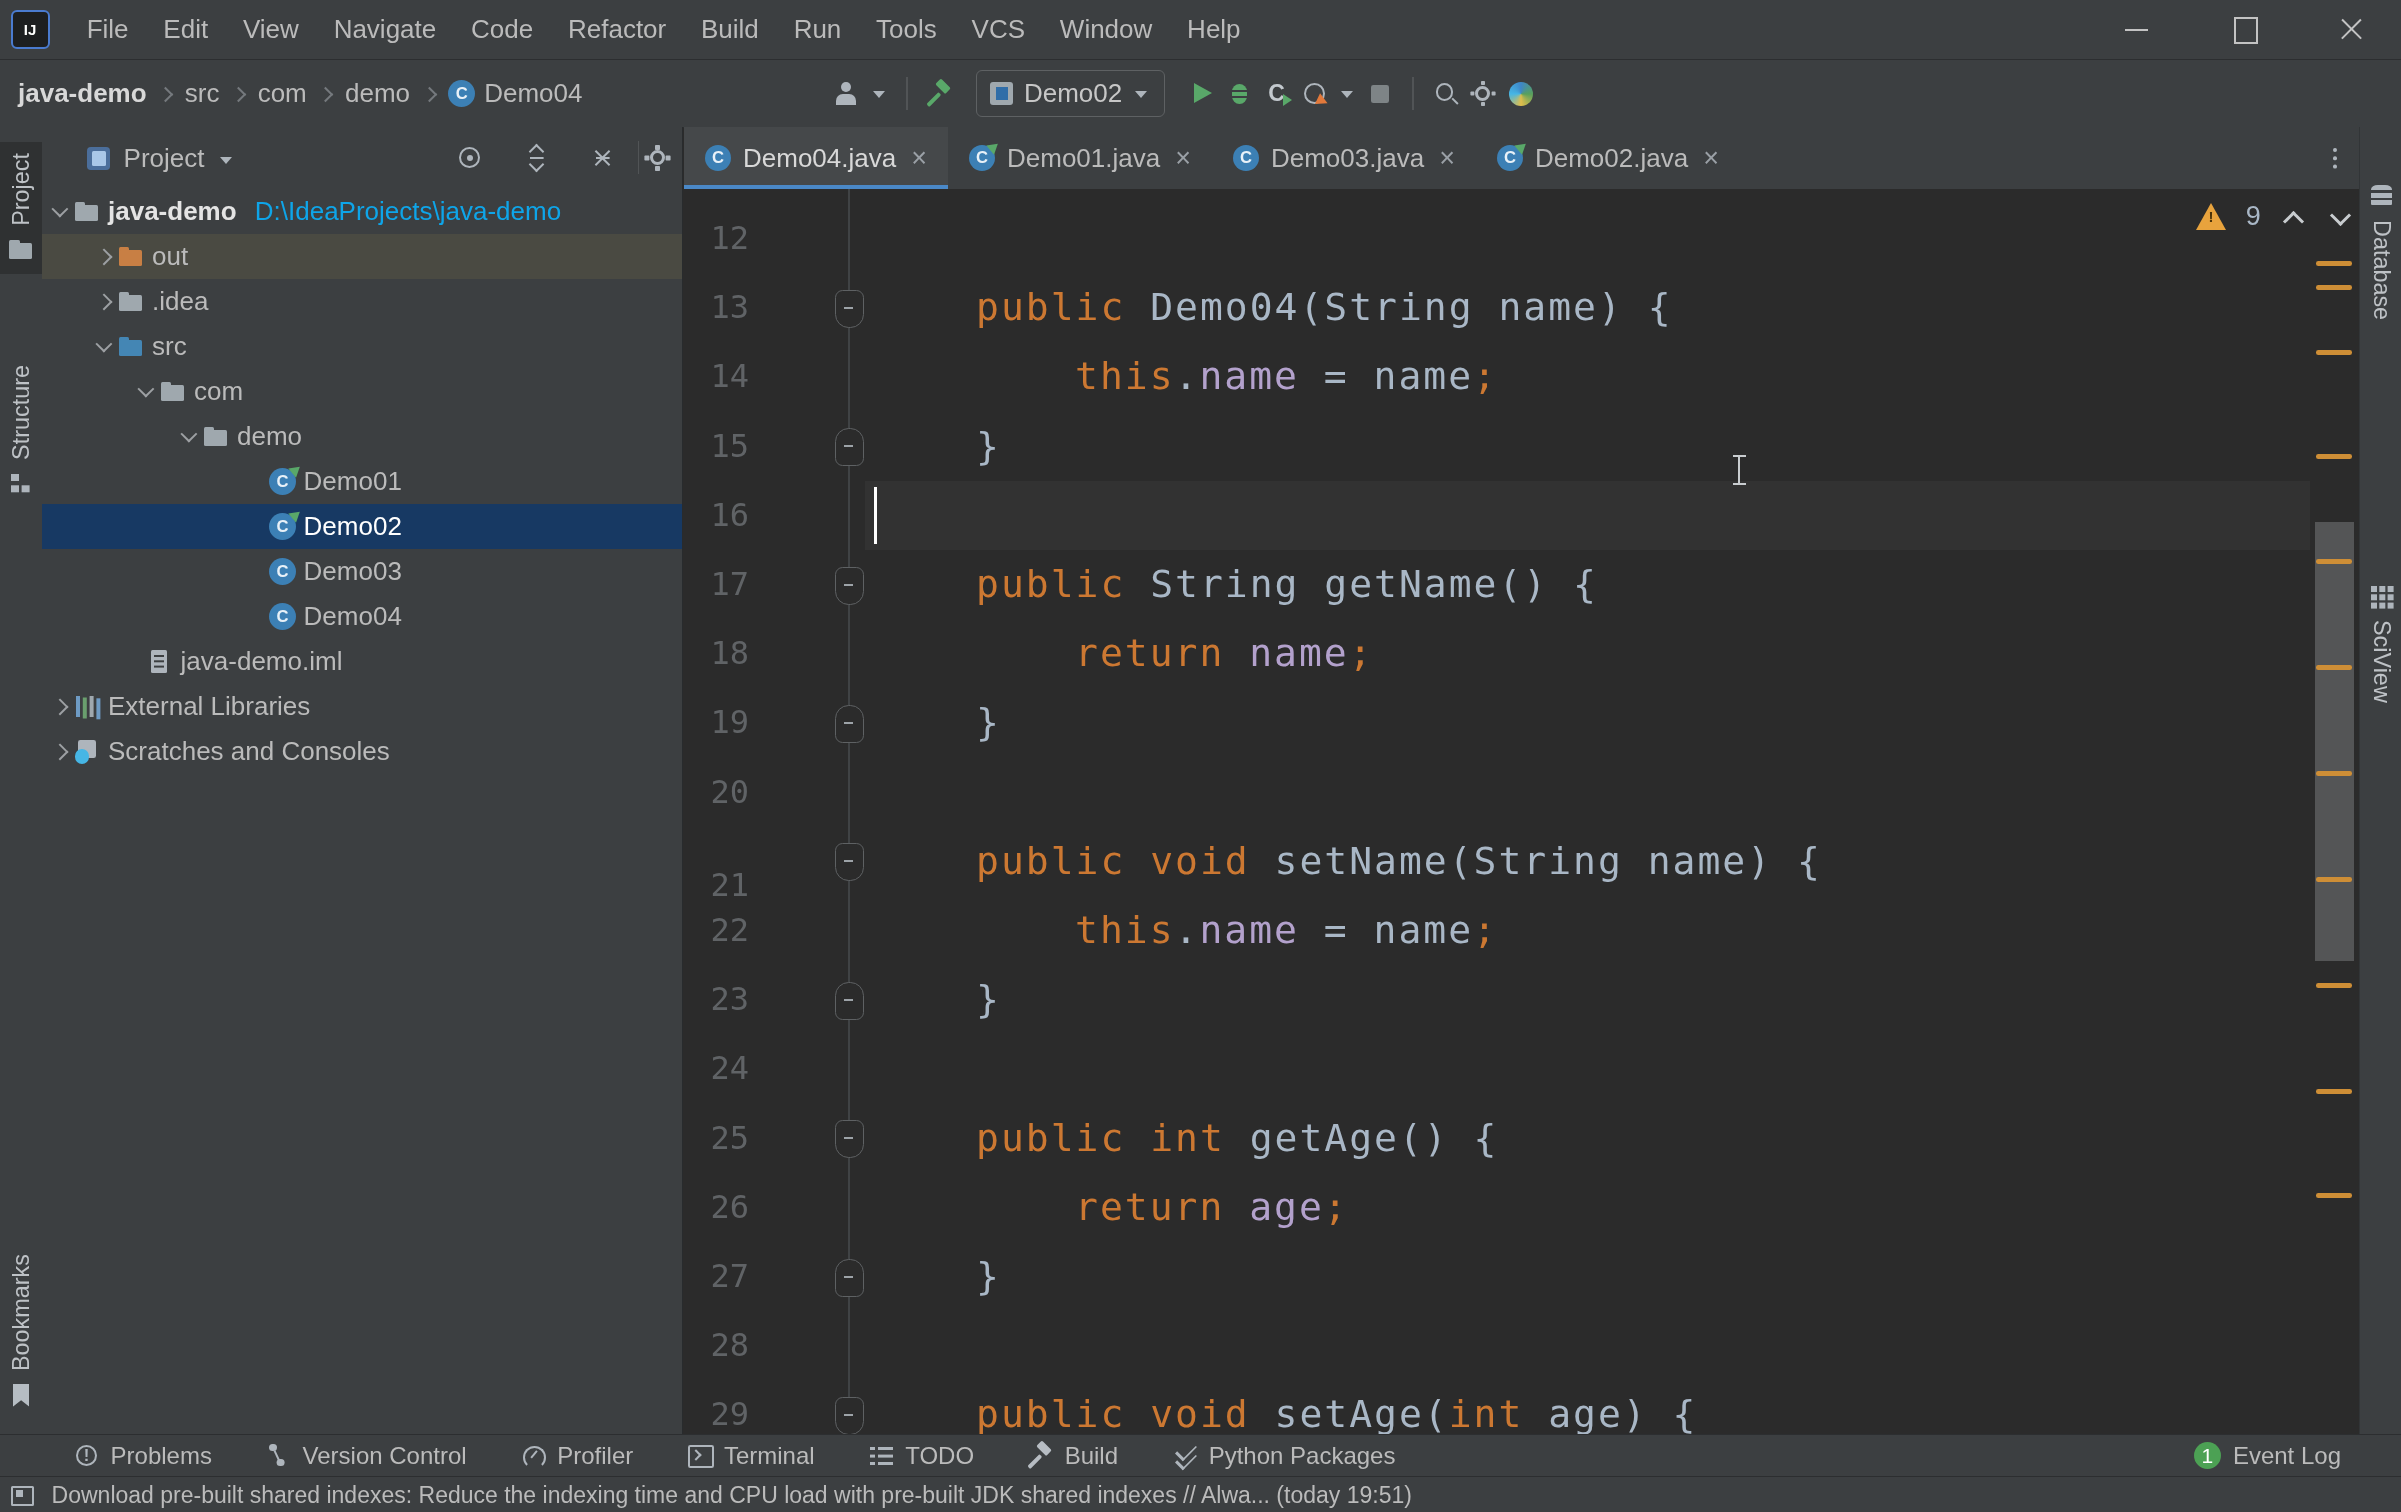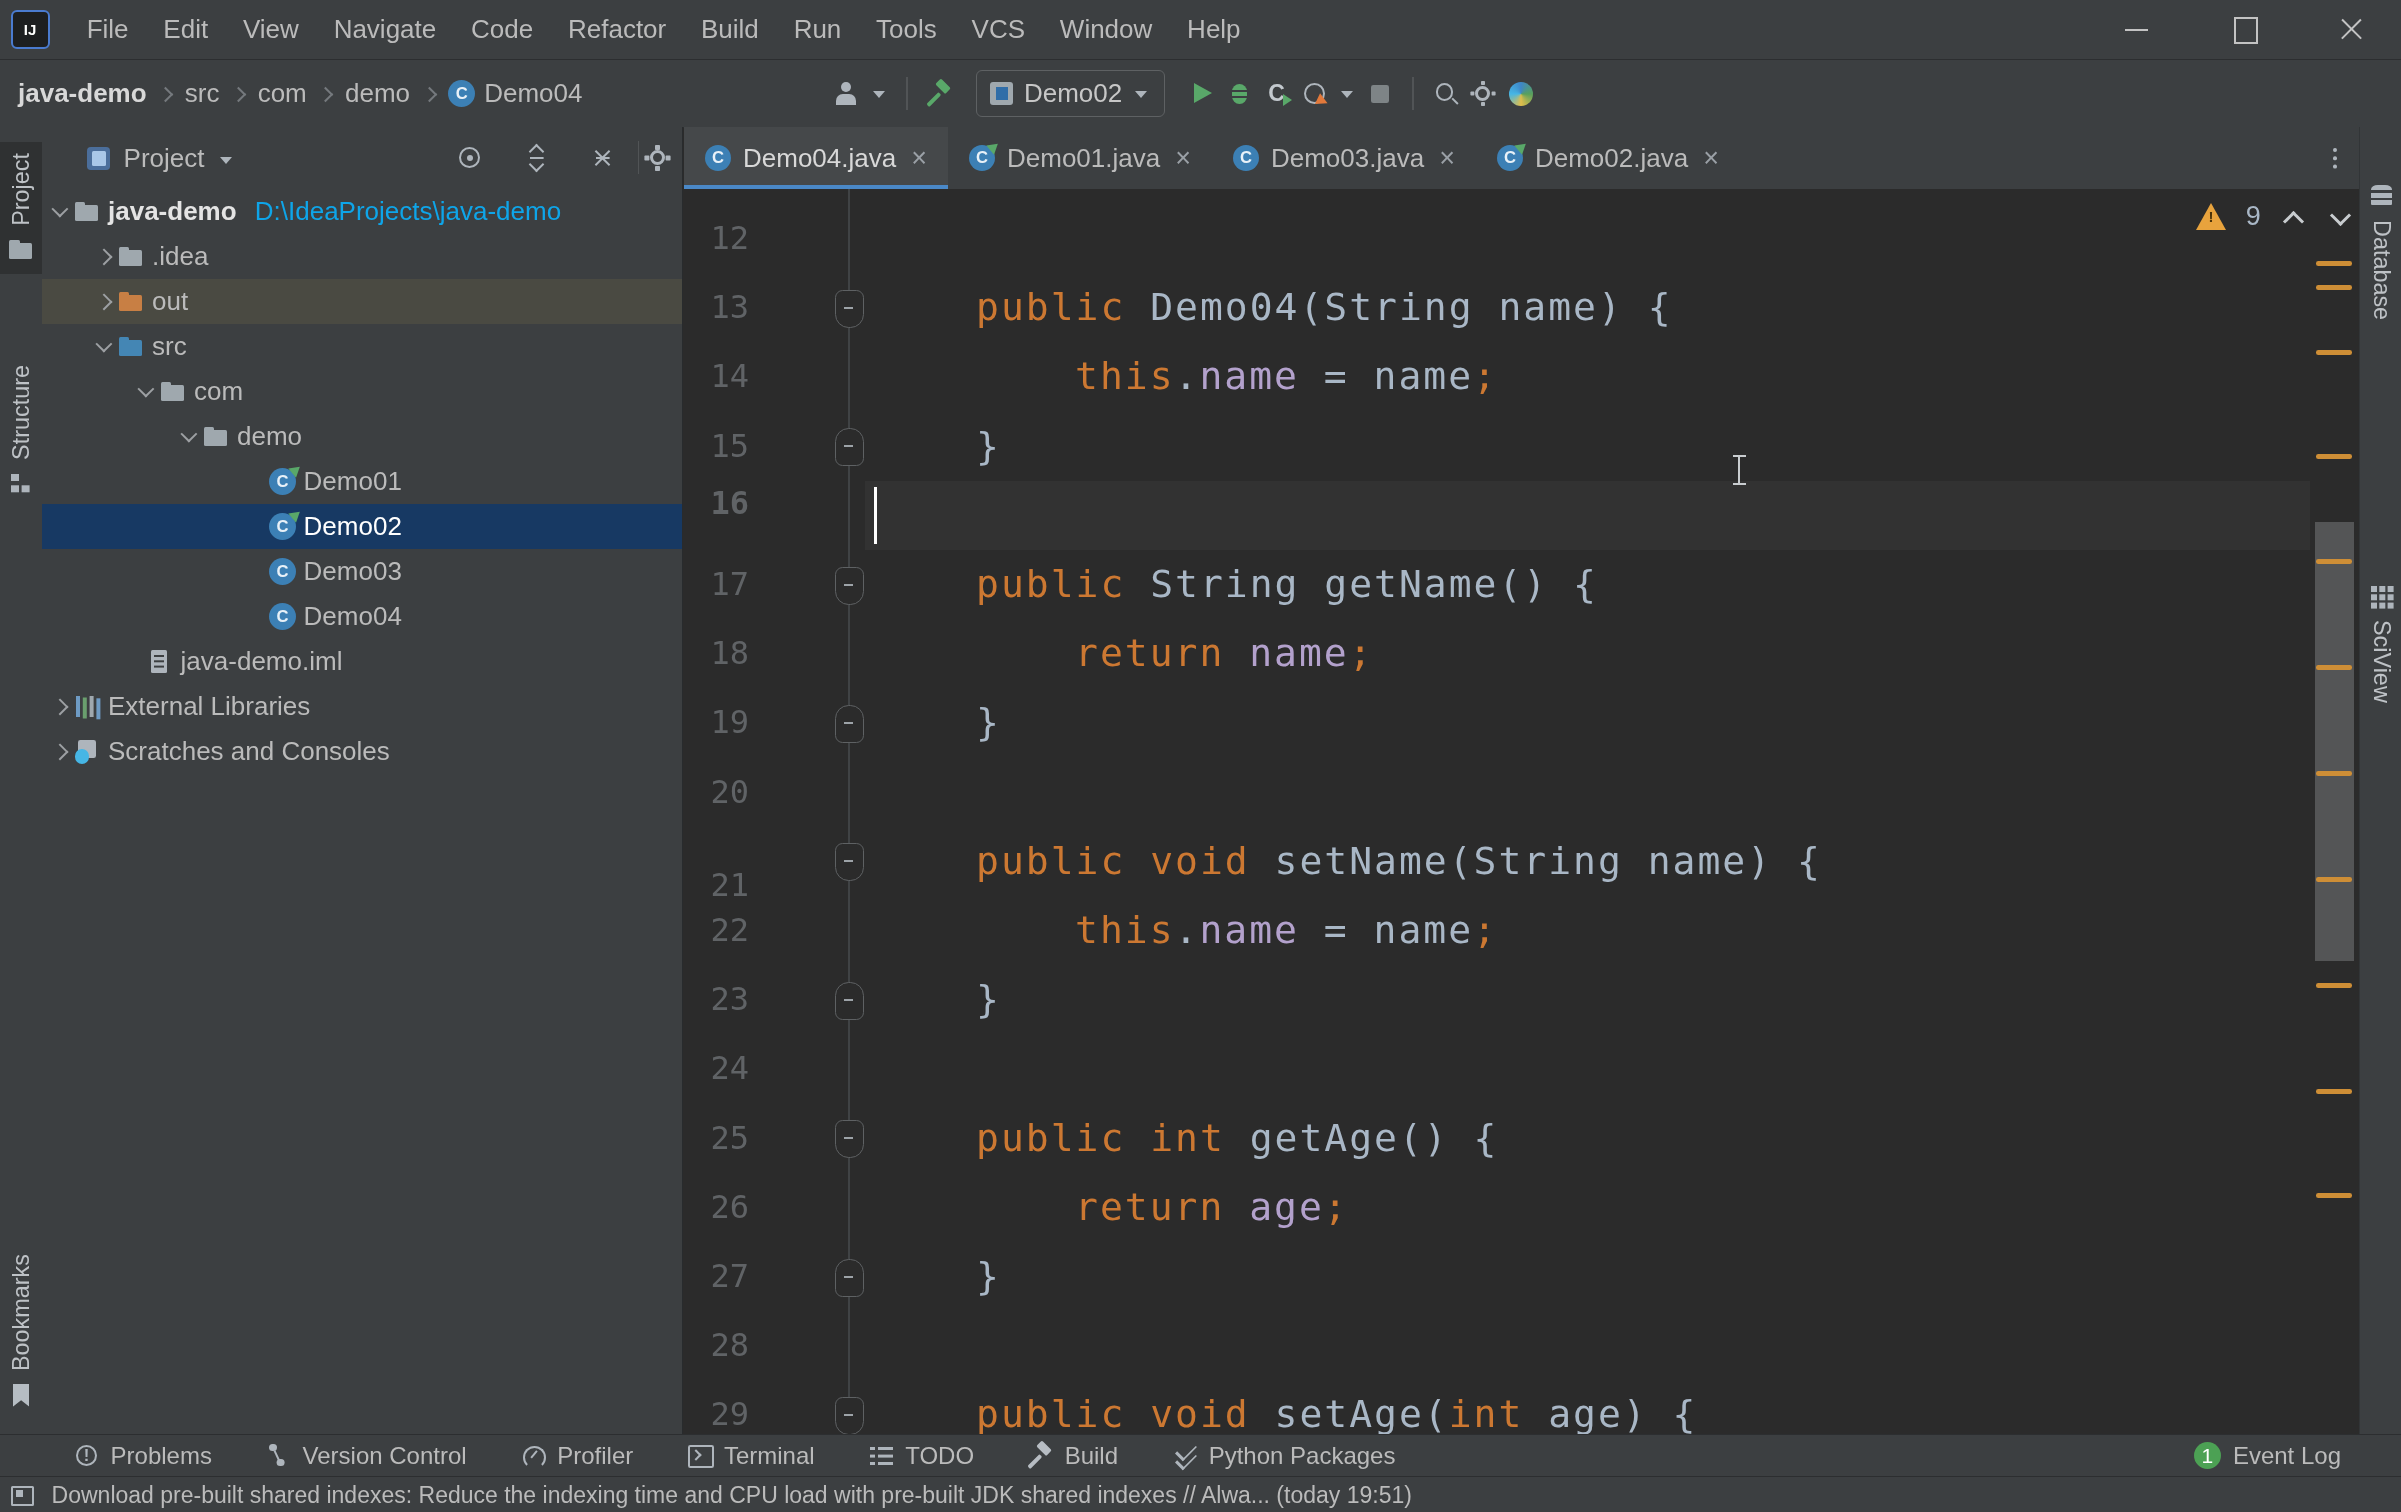--- a/index.html
+++ b/index.html
@@ -280,29 +280,29 @@
     <span class="ic ic-gear hdr-ic" style="left:602px"></span>
 
   </div>
   <div id="tree">
       <div class="tree-row" style="padding-left: 12px;">
         <span class="tchev d"></span>
         <span class="ic ic-folder-root"></span>
         <span class="lbl root">java-demo</span>
         <span class="tree-path">D:\IdeaProjects\java-demo</span>
       </div>
+      <div class="tree-row hov" style="padding-left: 56px;">
+        <span class="tchev r"></span>
+        <span class="ic ic-folder-out"></span>
+        <span class="lbl">out</span>
+      </div>
       <div class="tree-row" style="padding-left: 56px;">
         <span class="tchev r"></span>
         <span class="ic ic-folder"></span>
         <span class="lbl">.idea</span>
-      </div>
-      <div class="tree-row hov" style="padding-left: 56px;">
-        <span class="tchev r"></span>
-        <span class="ic ic-folder-out"></span>
-        <span class="lbl">out</span>
       </div>
       <div class="tree-row" style="padding-left: 56px;">
         <span class="tchev d"></span>
         <span class="ic ic-folder-src"></span>
         <span class="lbl">src</span>
       </div>
       <div class="tree-row" style="padding-left: 98px;">
         <span class="tchev d"></span>
         <span class="ic ic-folder-pkg"></span>
         <span class="lbl">com</span>
@@ -376,21 +376,21 @@
       <div class="ln" style="top: 84px;">13</div>
       <div class="fold s" style="top: 101px;"></div>
       <div class="cl" style="top: 84px; left: 292px;"><span class="kw">public</span><span class="pl"> Demo04(String name) {</span></div>
       <div class="ln" style="top: 153px;">14</div>
       <div class="cl" style="top: 153px; left: 391px;"><span class="kw">this</span><span class="pl">.</span><span class="fld">name</span><span class="pl"> = name</span><span class="kw">;</span></div>
       <div class="ln" style="top: 223px;">15</div>
       <div class="fold e" style="top: 239px;"></div>
       <div class="cl" style="top: 223px; left: 292px;"><span class="pl">}</span></div>
       <div class="cur-line" style="top: 292px;"></div>
       <div id="caret" style="top: 298px; left: 190px;"></div>
-      <div class="ln" style="top: 280px; font-weight: bold;">16</div>
+      <div class="ln" style="top: 292px;">16</div>
       <div class="ln" style="top: 361px;">17</div>
       <div class="fold s" style="top: 378px;"></div>
       <div class="cl" style="top: 361px; left: 292px;"><span class="kw">public</span><span class="pl"> String getName() {</span></div>
       <div class="ln" style="top: 430px;">18</div>
       <div class="cl" style="top: 430px; left: 391px;"><span class="kw">return</span><span class="pl"> </span><span class="fld">name</span><span class="kw">;</span></div>
       <div class="ln" style="top: 499px;">19</div>
       <div class="fold e" style="top: 516px;"></div>
       <div class="cl" style="top: 499px; left: 292px;"><span class="pl">}</span></div>
       <div class="ln" style="top: 569px;">20</div>
       <div class="ln" style="top: 662px;">21</div>

